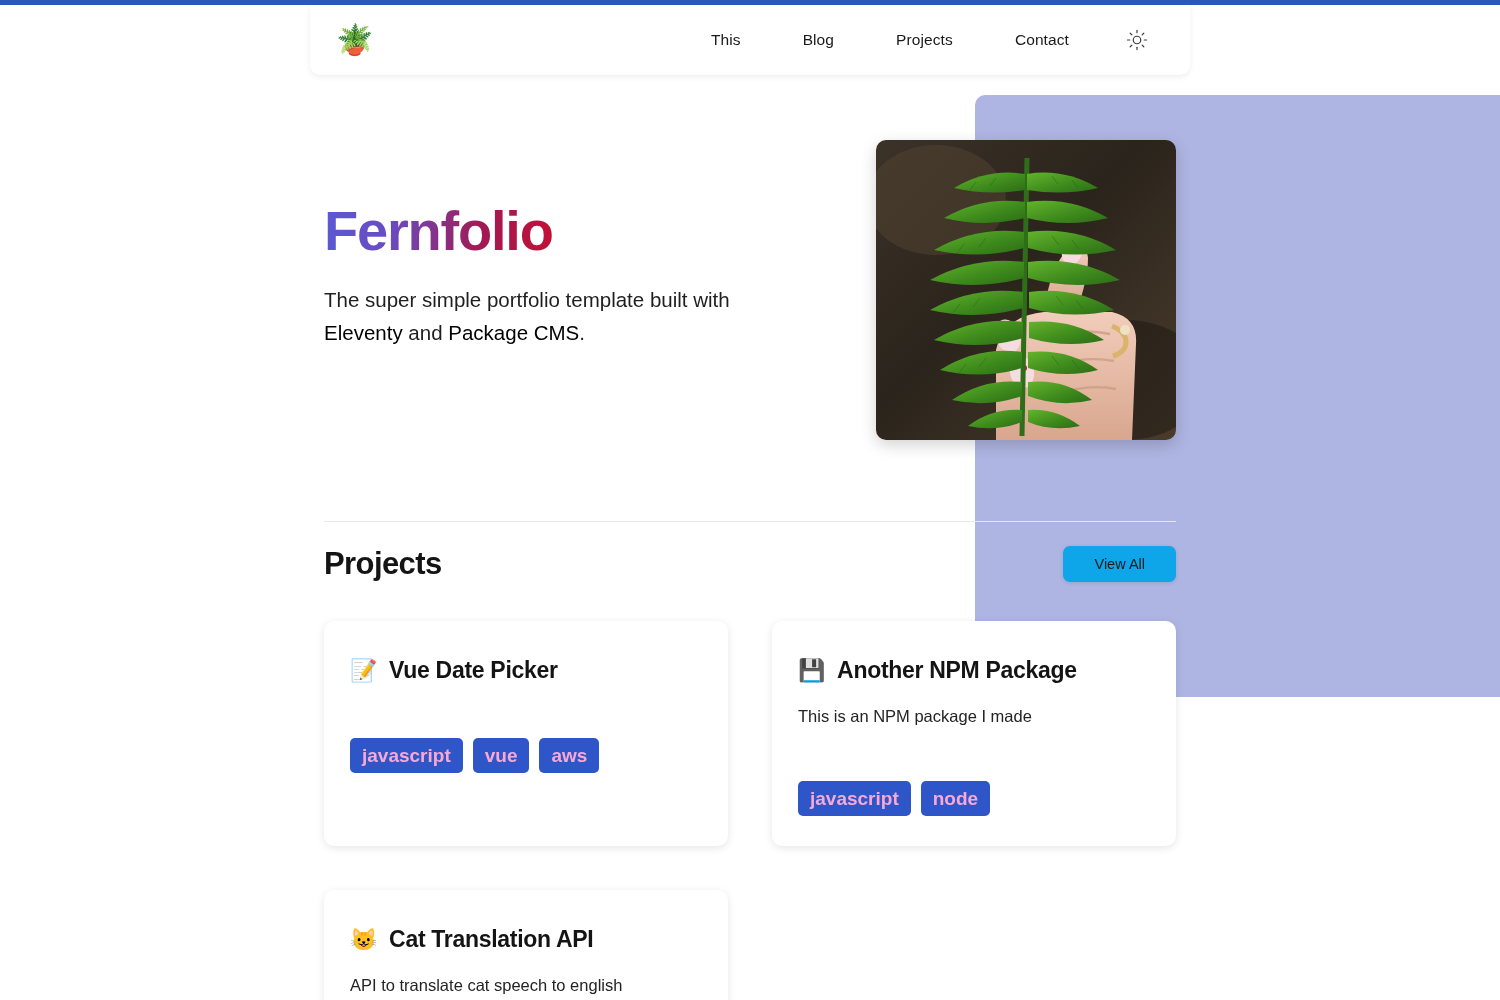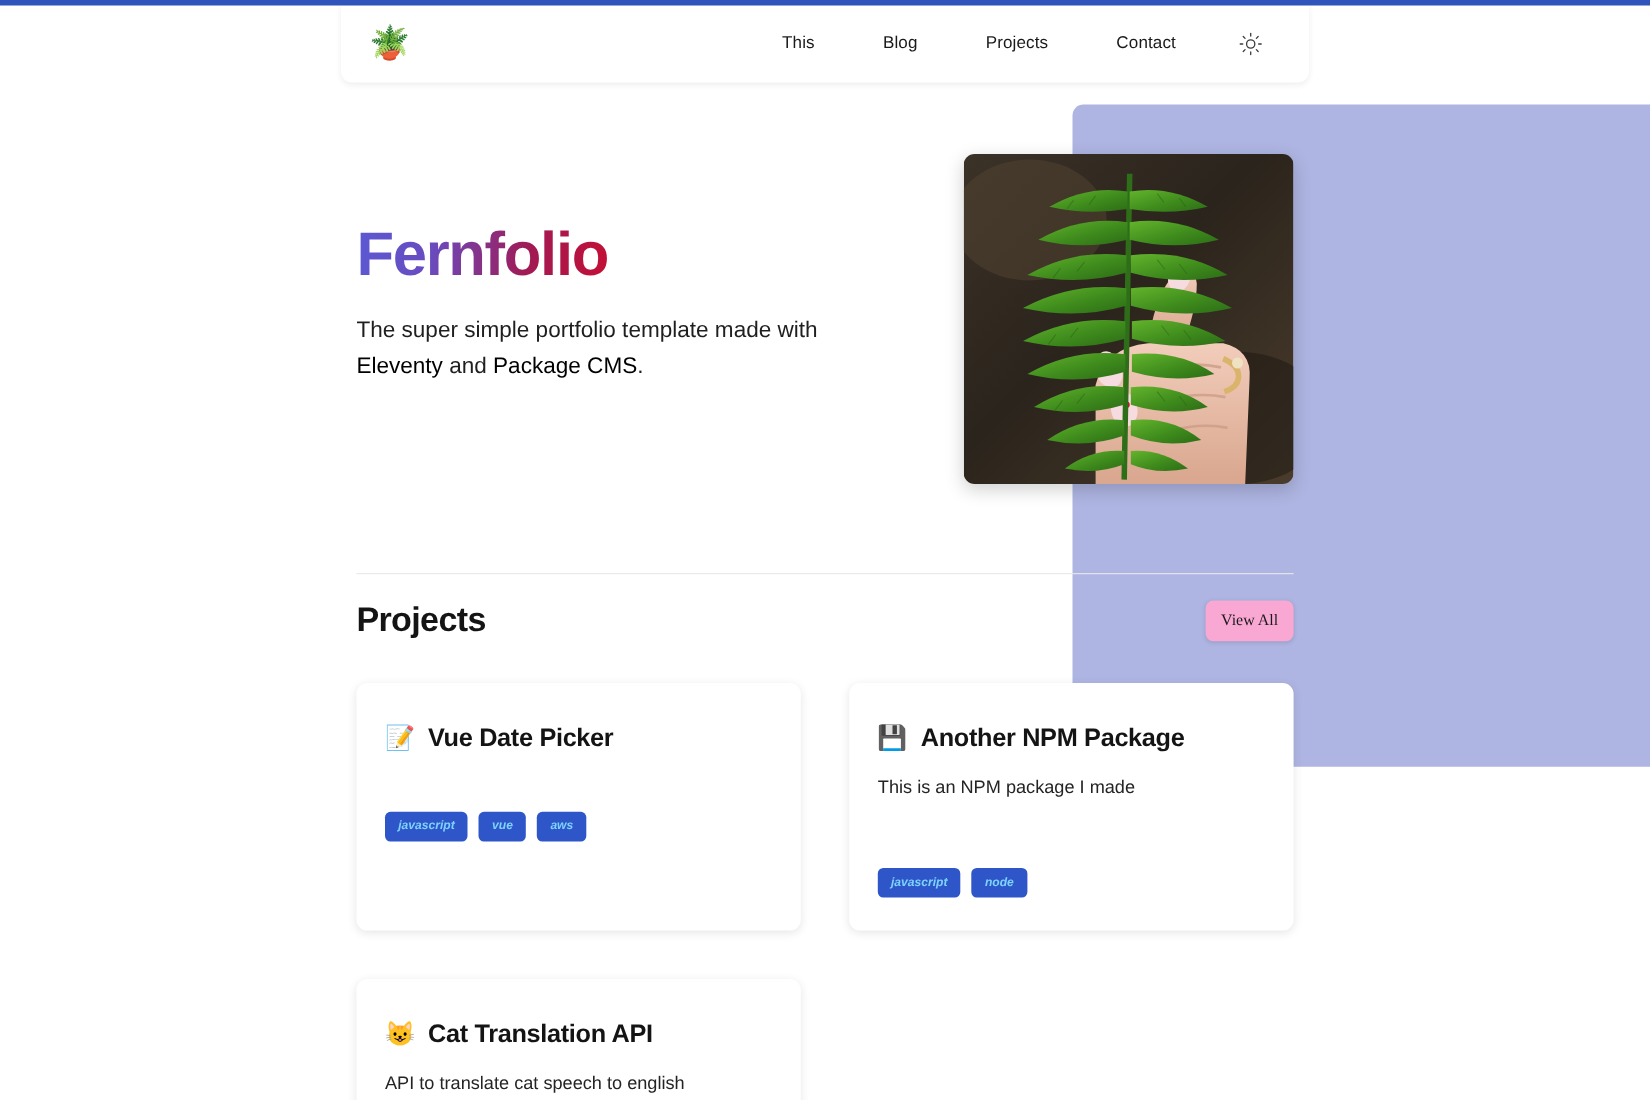--- a/index.html
+++ b/index.html
@@ -181,27 +181,27 @@
   }
 
   .section-title {
     font-size: 31px;
     font-weight: 700;
     color: #141414;
     letter-spacing: -0.6px;
   }
 
   .view-all {
-    background: #f9a8d4;
+    background: #0ea5e9;
     border: none;
     border-radius: 7px;
-    padding: 10px 14px;
+    padding: 10px 31px;
     font-size: 14.5px;
     color: #1a1a1a;
-    font-family: Liberation Serif, serif;
+    font-family: Liberation Sans, sans-serif;
     cursor: pointer;
     box-shadow: 0 1px 4px rgba(0,0,0,0.12);
   }
 
   
   .project-grid {
     position: absolute;
     left: 324px;
     top: 621px;
     width: 852px;
@@ -243,28 +243,27 @@
 
   .tag-row {
     display: flex;
     gap: 10px;
     margin-top: 34px;
     flex-wrap: wrap;
   }
 
   .tag {
     background: #2f56c9;
-    color: #7dd3fc;
-    font-size: 11px;
+    color: #f9a8d4;
+    font-size: 19px;
     font-weight: 700;
     border-radius: 5px;
     padding: 8px 12px;
     line-height: 1;
     white-space: nowrap;
-    font-style: italic;
   }
 </style>
 </head>
 <body>
 
 <div id="root">
 
   <div class="top-bar"></div>
 
   <div class="purple-panel"></div>
@@ -294,21 +293,21 @@
         </svg>
       </button>
     </nav>
   </header>
 
   <div class="content">
 
     <section class="hero">
       <div class="hero-copy">
         <h1 class="hero-title">Fernfolio</h1>
-        <p class="hero-sub"><span>The super simple portfolio template made with </span><a href="#">Eleventy</a><span> and </span><a href="#">Package CMS</a><span>.</span></p>
+        <p class="hero-sub"><span>The super simple portfolio template built with </span><a href="#">Eleventy</a><span> and </span><a href="#">Package CMS</a><span>.</span></p>
       </div>
 
       <div class="hero-figure">
         <svg viewBox="0 0 300 300" preserveAspectRatio="xMidYMid slice">
           <defs>
             <linearGradient id="bgDark" x1="0" y1="0" x2="1" y2="1">
               <stop offset="0%" stop-color="#3b3228"></stop>
               <stop offset="45%" stop-color="#2b241c"></stop>
               <stop offset="100%" stop-color="#4a3c2c"></stop>
             </linearGradient>

